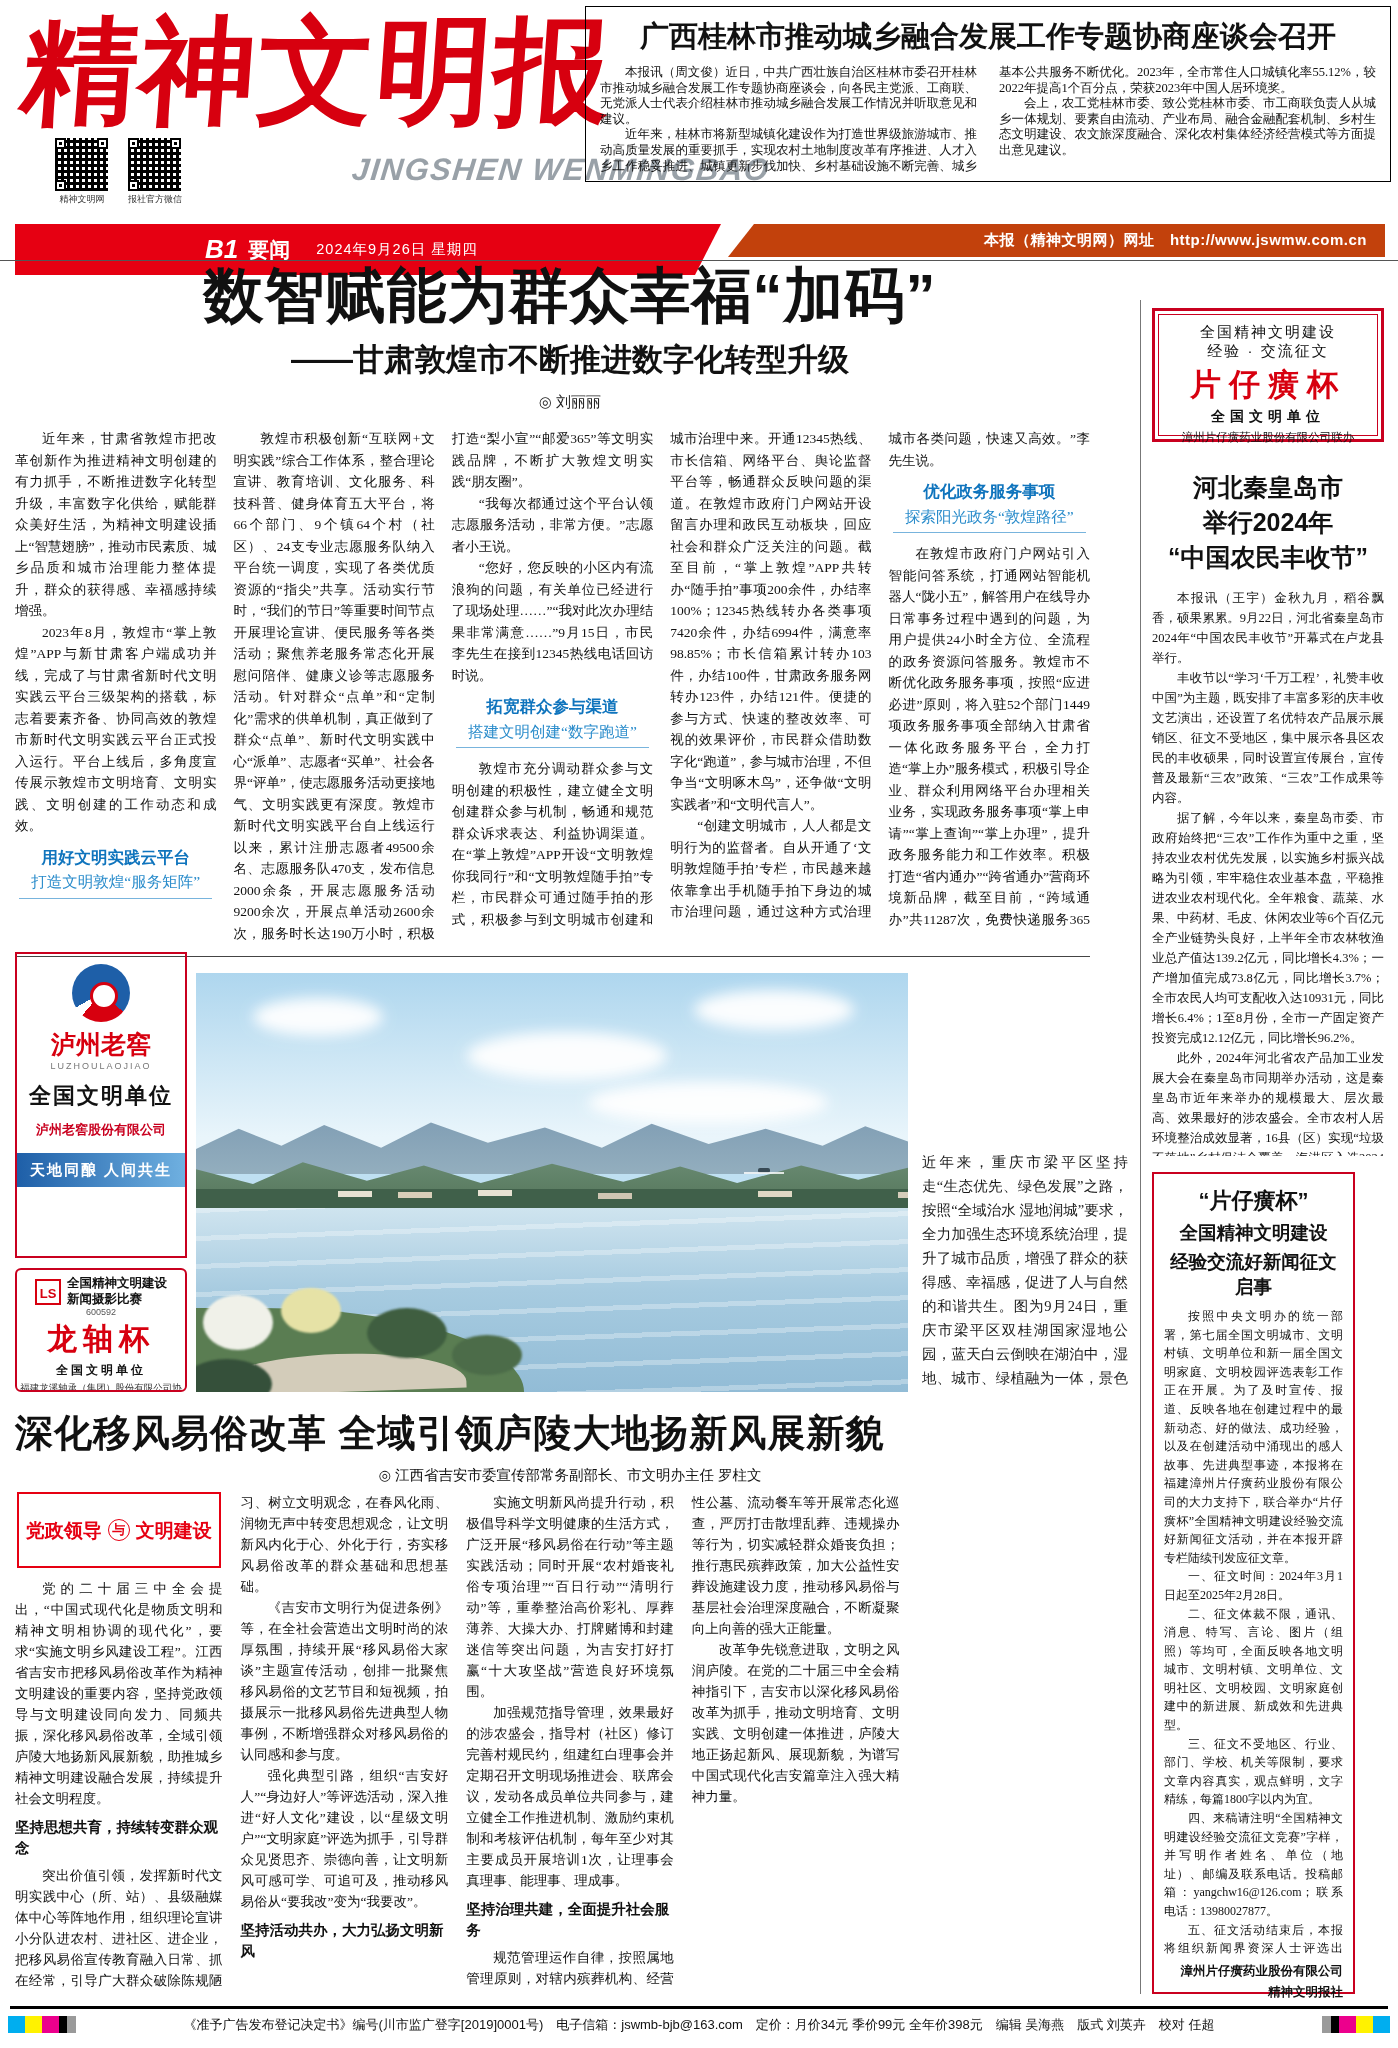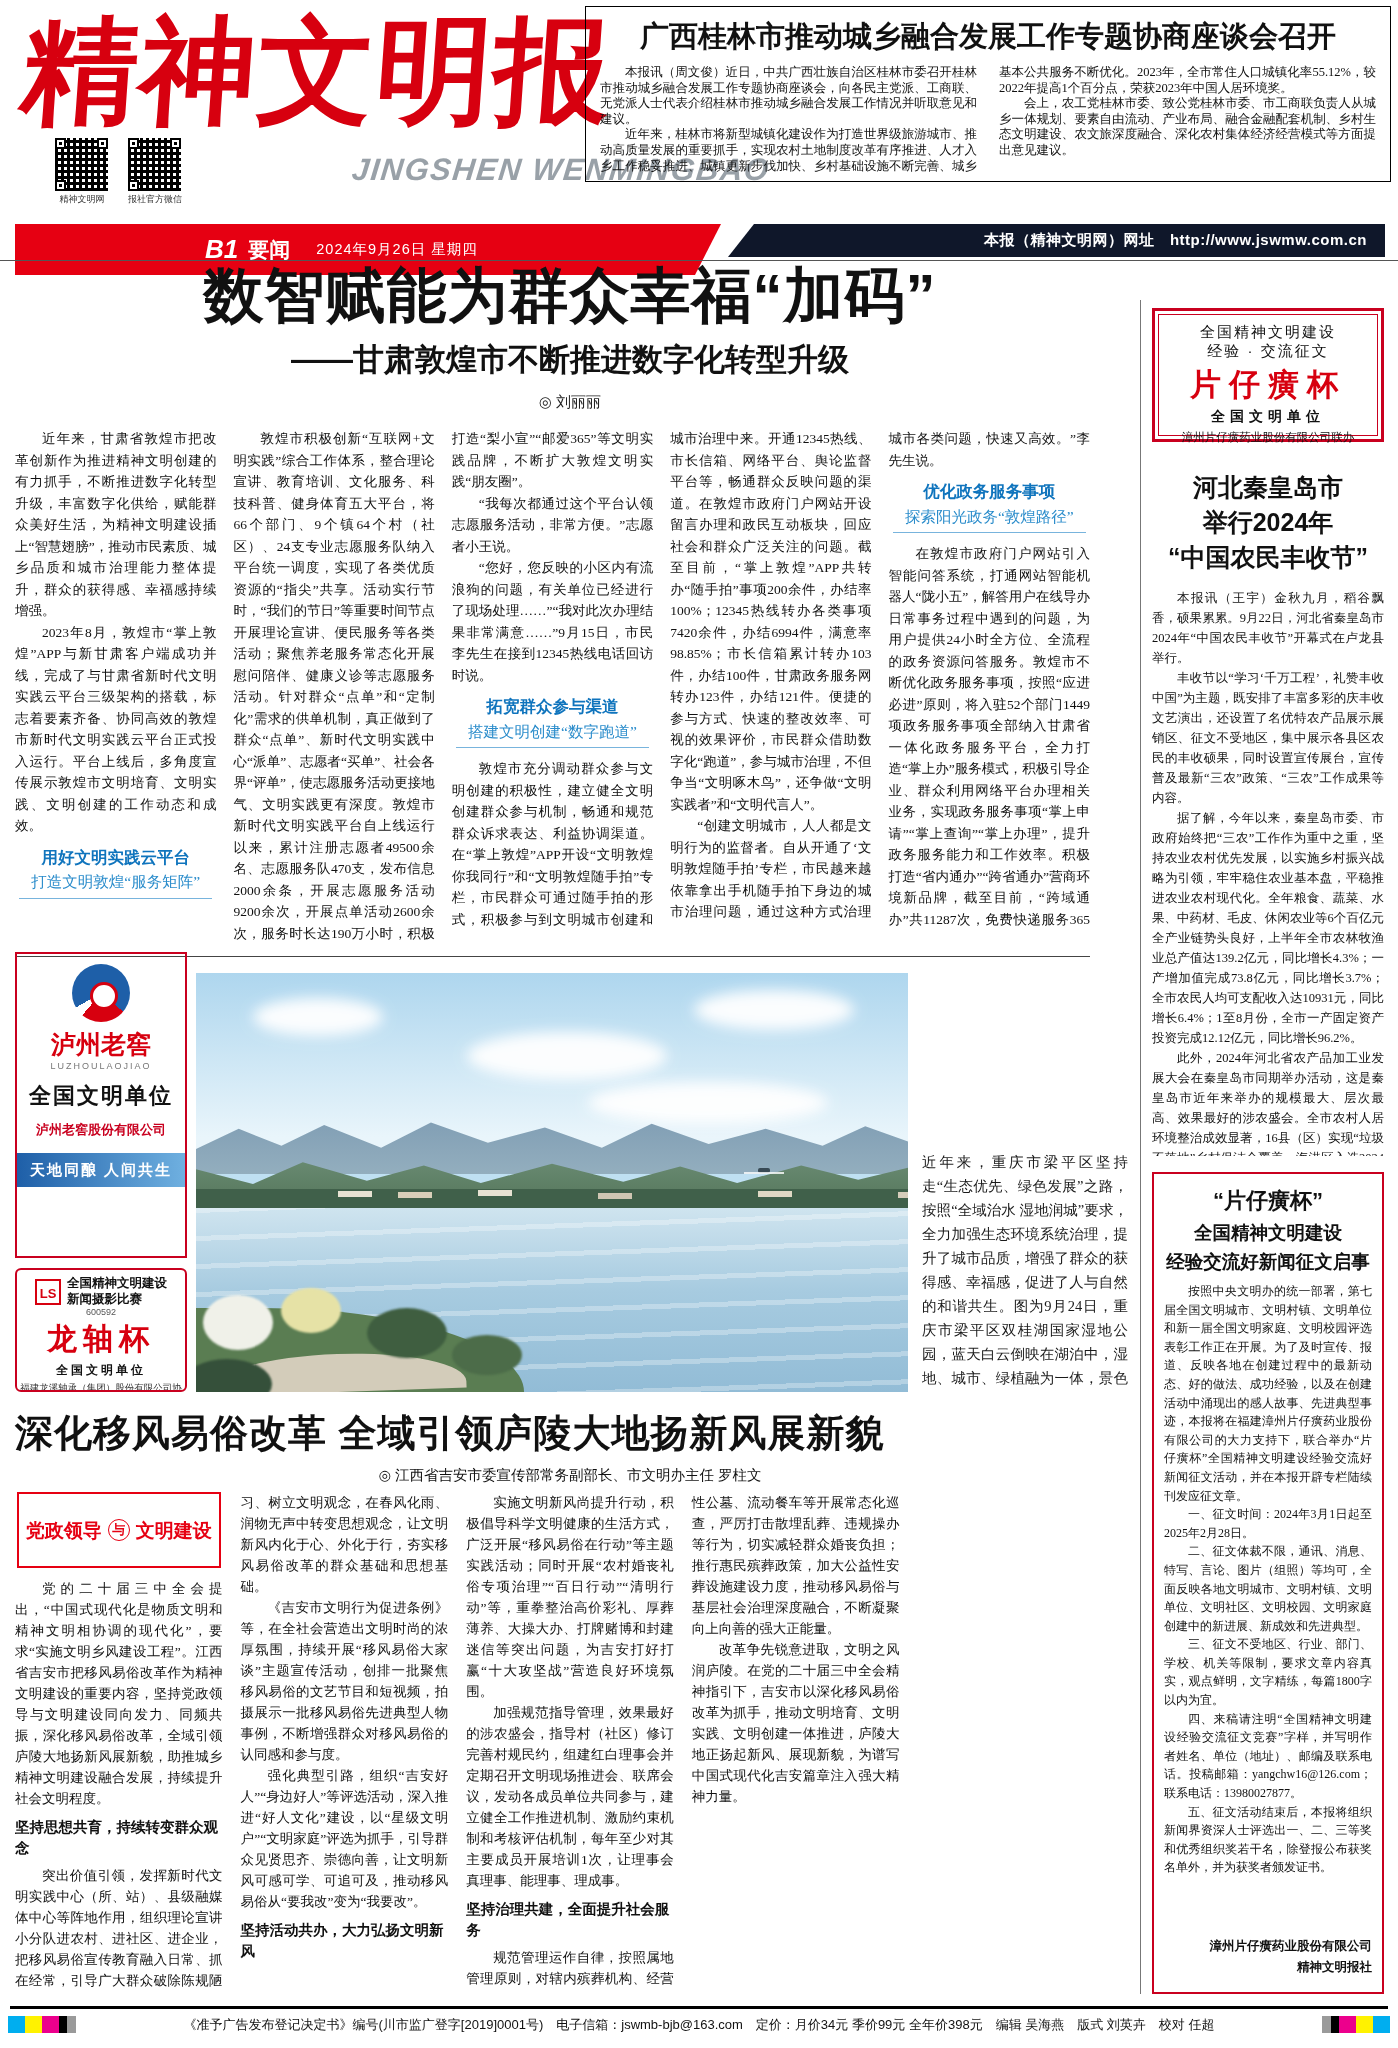--- a/index.html
+++ b/index.html
@@ -26,21 +26,21 @@
   .topnews h2{margin:2px 0 8px;text-align:center;font-size:29px;letter-spacing:0;font-weight:900;}
   .topnews .body{height:118px;overflow:hidden;column-count:2;column-gap:22px;
                  font-family:"Liberation Serif","DejaVu Serif",serif;font-size:12.5px;line-height:15.6px;}
 
   
   .bar-red{left:15px;top:224px;width:706px;height:51px;background:#e60012;
            clip-path:polygon(0 0,100% 0,calc(100% - 26px) 100%,0 100%);color:#fff;display:flex;align-items:center;}
   .bar-red .pg{font-size:26px;font-weight:900;font-style:italic;margin-left:190px;}
   .bar-red .sec{font-size:21px;font-weight:900;margin-left:10px;}
   .bar-red .date{font-size:14.5px;margin-left:26px;letter-spacing:1px;}
-  .bar-blue{left:728px;top:224px;width:657px;height:33px;background:#0f172a;
+  .bar-blue{left:728px;top:224px;width:657px;height:33px;background:#c2410c;
             clip-path:polygon(26px 0,100% 0,100% 100%,0 100%);color:#fff;display:flex;align-items:center;justify-content:flex-end;}
   .bar-blue .site{font-size:15px;font-weight:700;padding-right:18px;letter-spacing:.5px;}
   .bar-line{left:0;top:260px;width:1398px;height:1px;background:#555;}
 
   
   .lead-head{left:15px;top:264px;width:1110px;text-align:center;}
   .lead-head h1{margin:0;font-size:60px;line-height:1.05;font-weight:900;letter-spacing:1px;}
   .lead-head .sub{margin-top:12px;font-size:31px;font-weight:600;}
   .lead-head .by{margin-top:12px;font-size:15px;color:#222;}
   .art{font-family:"Liberation Serif","DejaVu Serif",serif;text-align:justify;}
@@ -96,21 +96,21 @@
 
   
   .pzh-box{left:1152px;top:308px;width:232px;height:134px;border:3px solid #c9001f;box-sizing:border-box;padding:3px;}
   .pzh-in{border:1px solid #c9001f;height:100%;box-sizing:border-box;text-align:center;padding-top:8px;}
   .pzh-l1{font-size:15px;letter-spacing:2px;}
   .pzh-cup{font-family:"DejaVu Serif",serif;font-size:31px;font-weight:900;color:#d7000f;letter-spacing:8px;margin:3px 0 2px;}
   .pzh-l3{font-size:14px;font-weight:800;letter-spacing:5px;}
   .pzh-l4{font-size:11.5px;margin-top:4px;}
   .harvest-h{left:1152px;top:470px;width:232px;text-align:center;font-size:25px;line-height:1.4;font-weight:900;}
   .harvest-b{left:1152px;top:588px;width:232px;height:568px;font-size:12.5px;line-height:20px;overflow:hidden;}
-  .essay{left:1152px;top:1172px;width:232px;height:822px;border:2.5px solid #c9001f;box-sizing:border-box;padding:12px 10px;}
+  .essay{left:1152px;top:1172px;width:203px;height:822px;border:2.5px solid #c9001f;box-sizing:border-box;padding:12px 10px;}
   .essay .t1{text-align:center;font-size:22px;font-weight:900;}
   .essay .t2{text-align:center;font-size:18.5px;font-weight:900;margin-top:4px;}
   .essay .bd{margin-top:8px;font-size:12px;line-height:18.6px;height:648px;overflow:hidden;}
   .essay .sig{text-align:right;font-size:12.5px;font-weight:700;margin-top:6px;line-height:1.7;}
 
   
   .bot-h{left:15px;top:1408px;width:1110px;font-size:38px;font-weight:900;letter-spacing:1px;white-space:nowrap;}
   .bot-by{left:15px;top:1466px;width:1110px;text-align:center;font-size:14.5px;}
   .bottom-body{left:15px;top:1492px;width:1110px;height:500px;column-count:5;column-gap:18px;column-fill:auto;
                font-size:13.5px;line-height:21px;overflow:hidden;}

